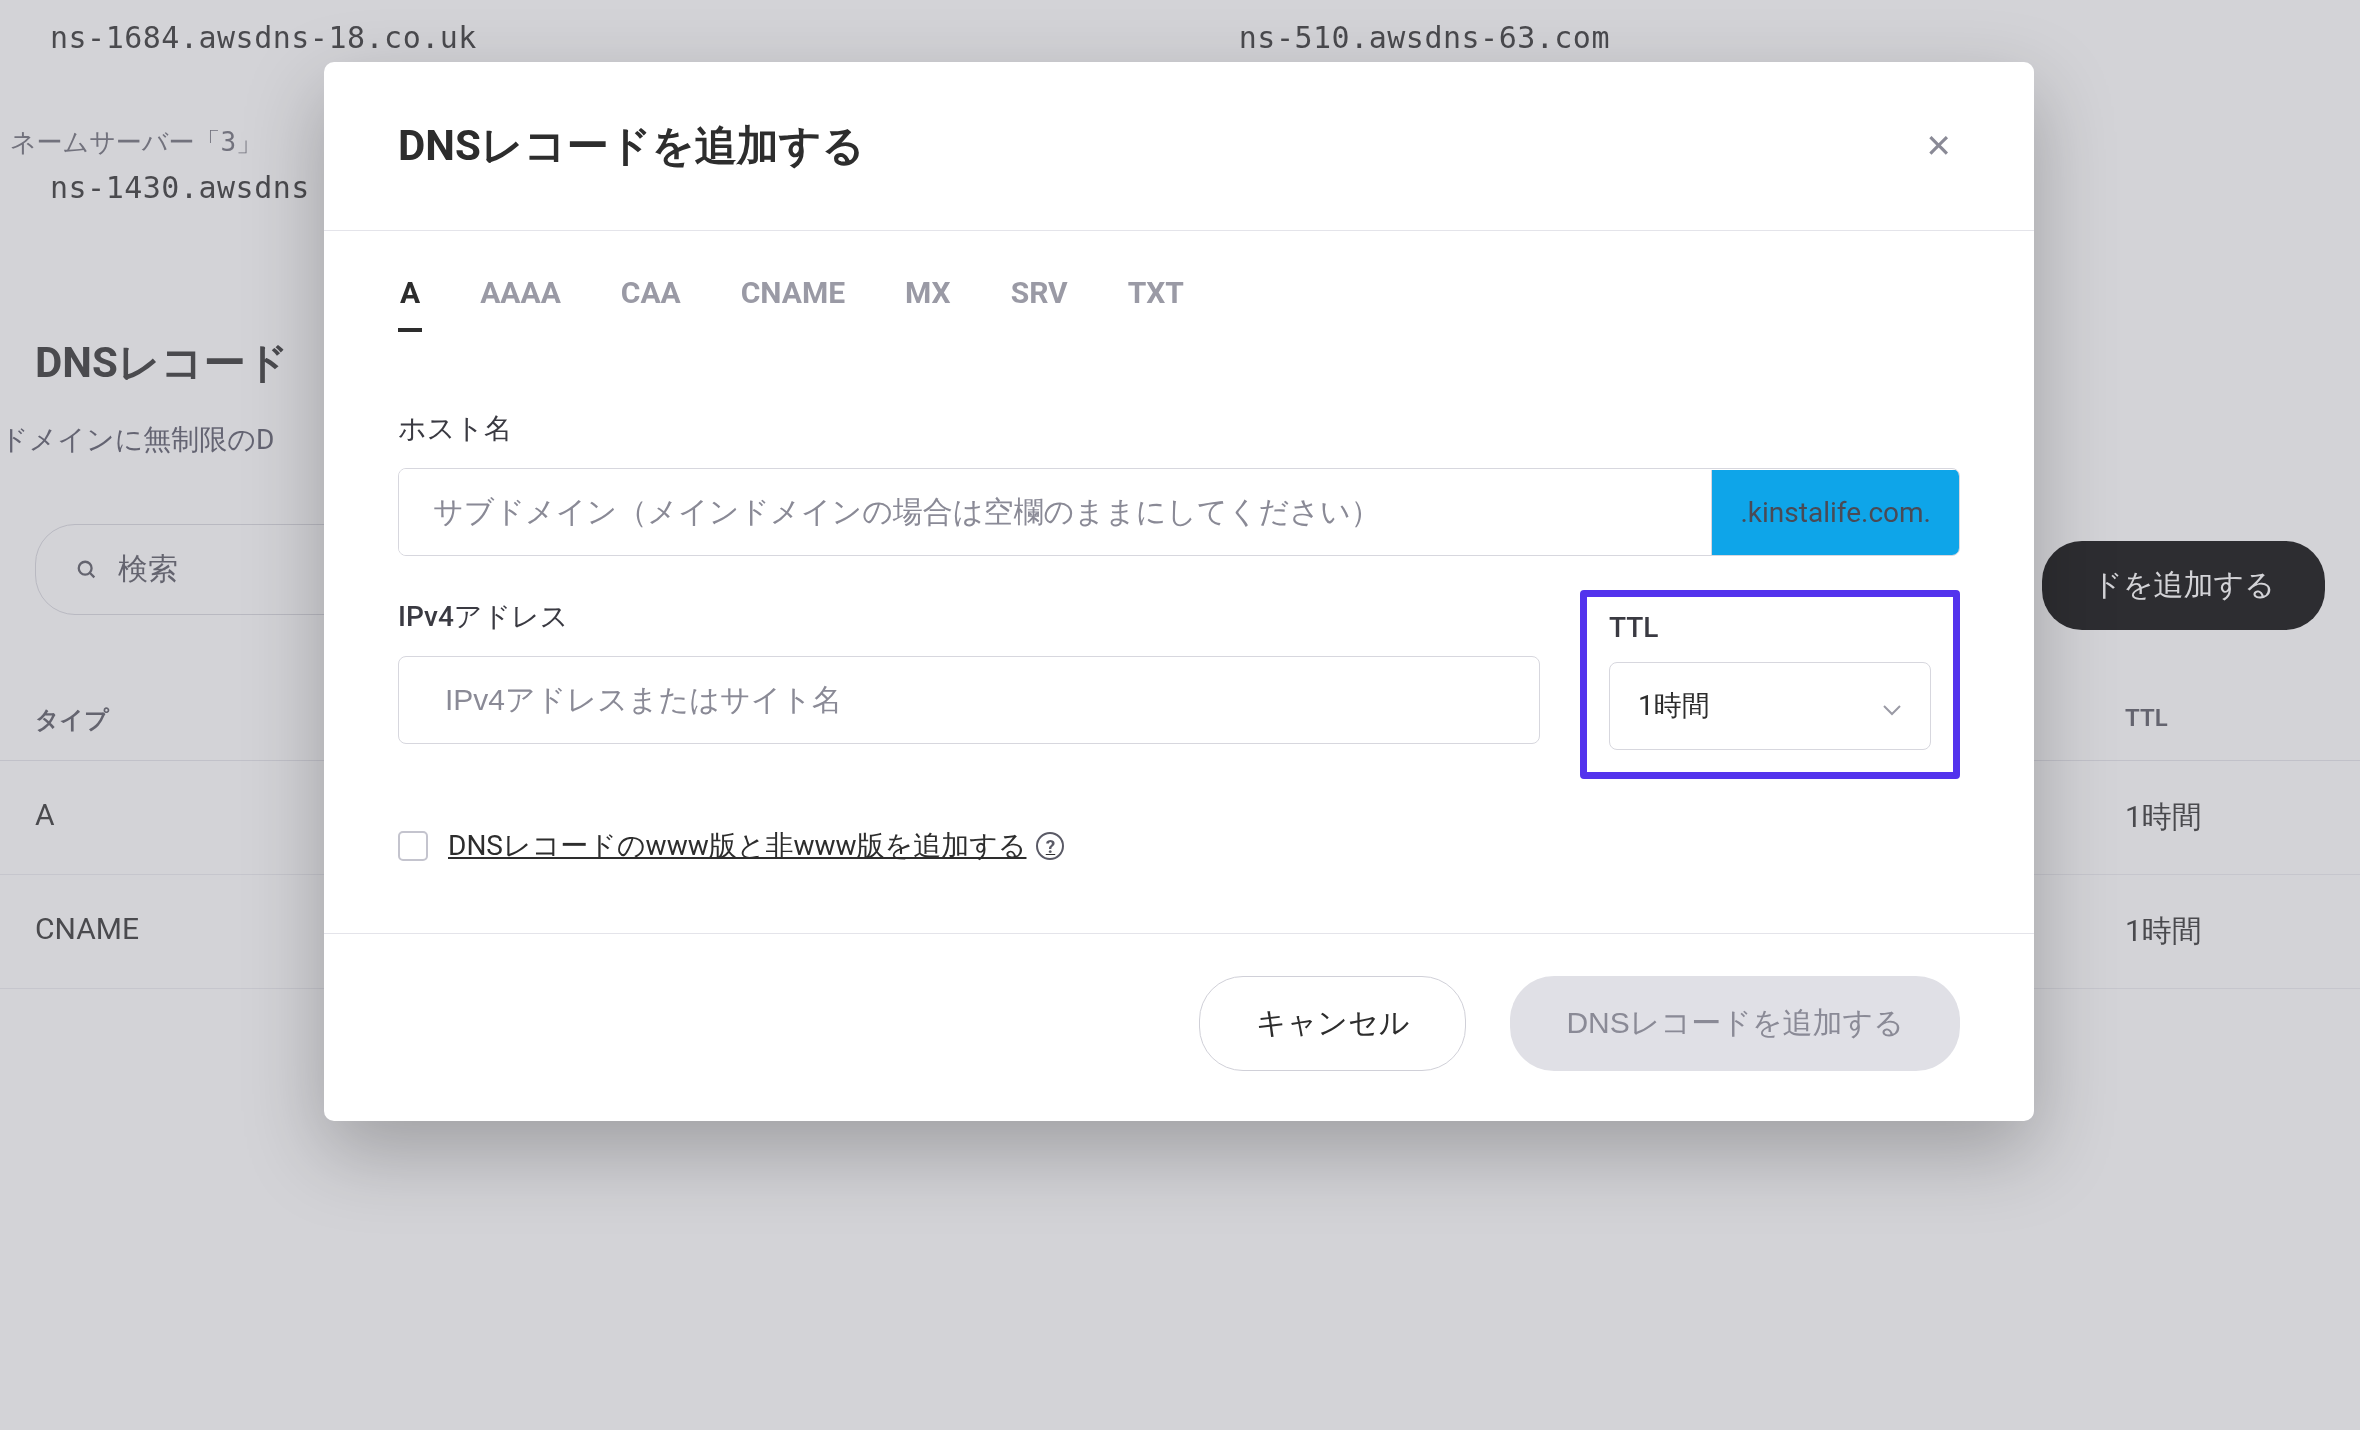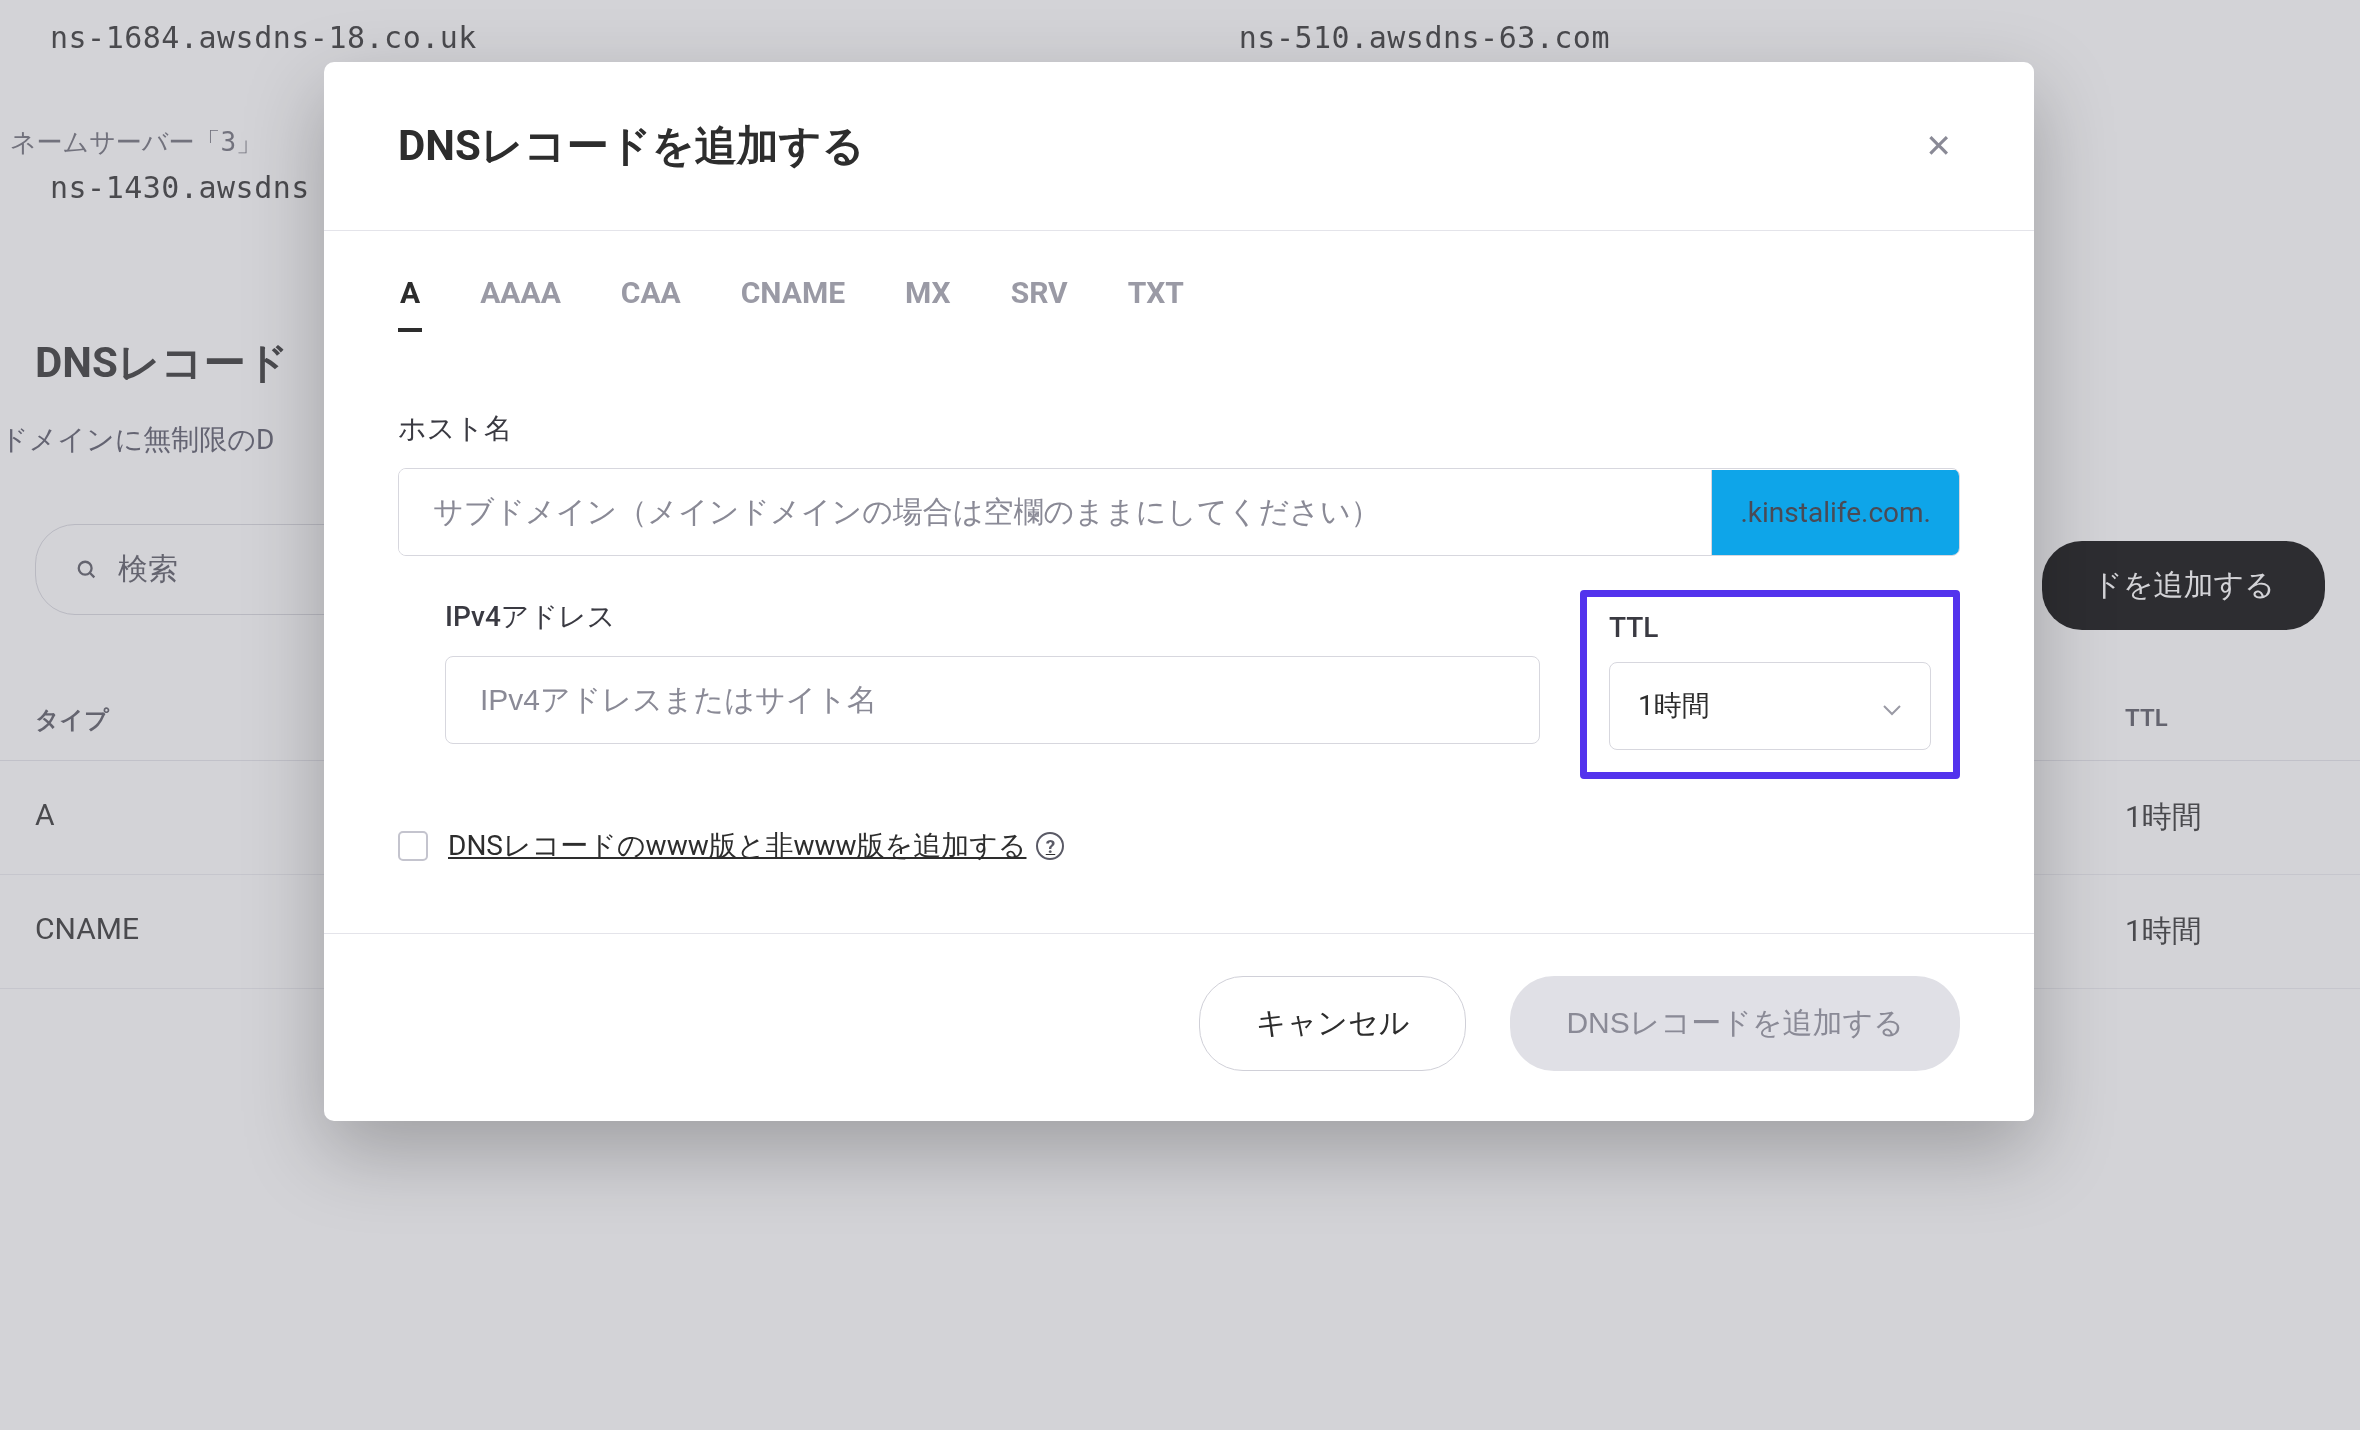--- a/index.html
+++ b/index.html
@@ -185,33 +185,33 @@
       font-size: 28px;
       color: #4a4a55;
       white-space: nowrap;
     }
     .ipv4-ttl-row {
       display: flex;
       gap: 40px;
       align-items: flex-start;
       margin-top: 42px;
     }
-    .ipv4-col { flex: 1; margin-left: 47px; }
+    .ipv4-col { flex: 1; }
     .ttl-col { width: 380px; }
     .ttl-highlight {
       border: 7px solid #5333ed;
       border-radius: 4px;
       padding: 8px 22px 22px 22px;
       margin-top: -8px;
     }
     .text-input {
       width: 100%;
       border: 1.5px solid #d7d7de;
       border-radius: 8px;
-      padding: 26px 34px;
+      padding: 26px 46px;
       font-size: 30px;
       color: #2d2d2d;
       outline: none;
     }
     .text-input::placeholder { color: #8a8a96; }
     .ttl-select {
       width: 100%;
       border: 1.5px solid #d7d7de;
       border-radius: 8px;
       padding: 24px 28px;

